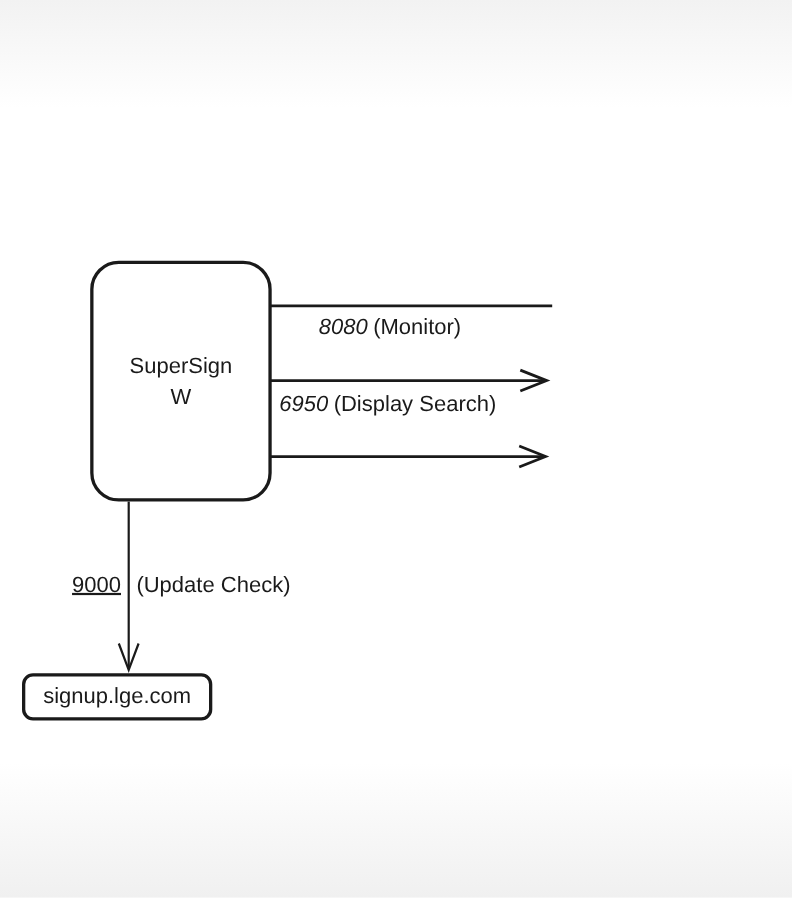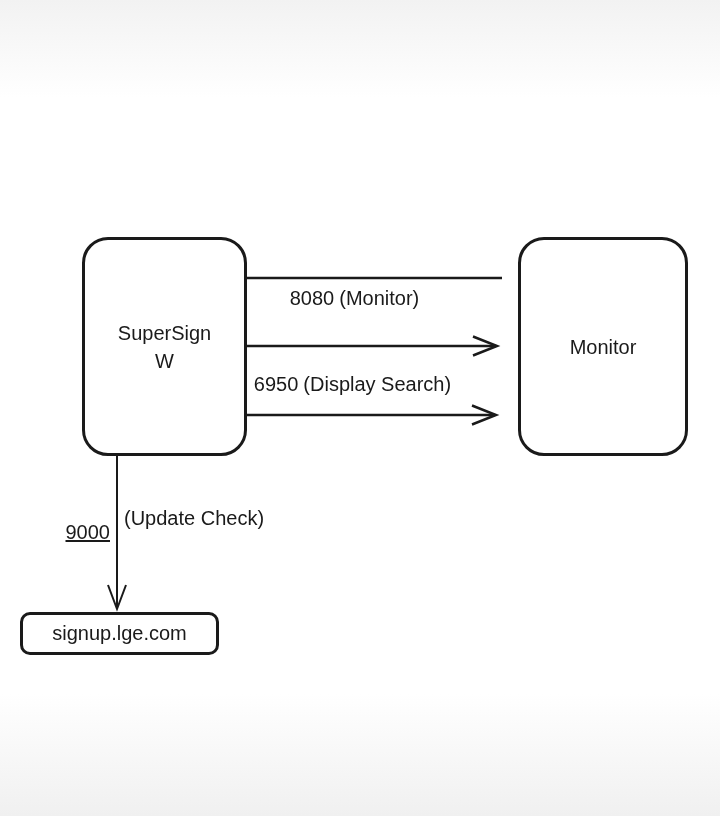--- a/index.html
+++ b/index.html
@@ -41,34 +41,34 @@
     border-radius: 26px;
     font-size: 20px;
     line-height: 28px;
   }
   .node-small {
     border-radius: 10px;
     font-size: 20px;
   }
   #supersign-box { left: 35px;  top: 237px; width: 165px; height: 219px; margin-left: 47px; }
   #monitor-box   { left: 518px; top: 237px; width: 170px; height: 219px; }
-  #signup-box    { left: 20px;  top: 612px; width: 199px; height: 43px;  }
+  #signup-box    { left: 20px;  top: 612px; width: 173px; height: 43px;  }
 
   .edge-label {
     position: absolute;
     font-size: 20px;
     line-height: 23px;
     white-space: nowrap;
   }
-  .edge-label .port { margin-right: 5px; }
+  .edge-label .port { margin-right: 5px; font-style: italic; }
   #label-8080 { left: 207px; top: 287px; width: 295px; text-align: center; }
-  #label-6950 { left: 207px; top: 357px; width: 291px; text-align: center; margin-top: 16px; }
+  #label-6950 { left: 207px; top: 357px; width: 291px; text-align: center; }
   #label-wol  { left: 200px; top: 429px; width: 297px; text-align: center; }
   #label-9000-port { left: 30px;  top: 521px; width: 80px; text-align: right; text-decoration: underline; }
-  #label-9000-desc { left: 124px; top: 507px; text-align: left; }
+  #label-9000-desc { left: 124px; top: 521px; text-align: left; }
 </style>
 </head>
 <body>
 
 <div class="stage">
 
   <svg class="arrows" viewBox="0 0 720 816" xmlns="http://www.w3.org/2000/svg" aria-hidden="true">
 
     <g>
       <path d="M502,278 L210,278" stroke-width="2.5"></path>
@@ -89,23 +89,20 @@
       <path d="M117,456 L117,607" stroke-width="2"></path>
       <path d="M108,585 L117,609 L126,585" stroke-width="2"></path>
     </g>
   </svg>
 
   <div class="node node-big" id="supersign-box">
     <div>SuperSign</div>
     <div>W</div>
   </div>
 
-  <div class="node node-big" id="monitor-box">
-    <div>Monitor</div>
-  </div>
 
   <div class="node node-small" id="signup-box">
     <div>signup.lge.com</div>
   </div>
 
   <div class="edge-label" id="label-8080">
     <span class="port">8080</span><span>(Monitor)</span>
   </div>
 
   <div class="edge-label" id="label-6950">

